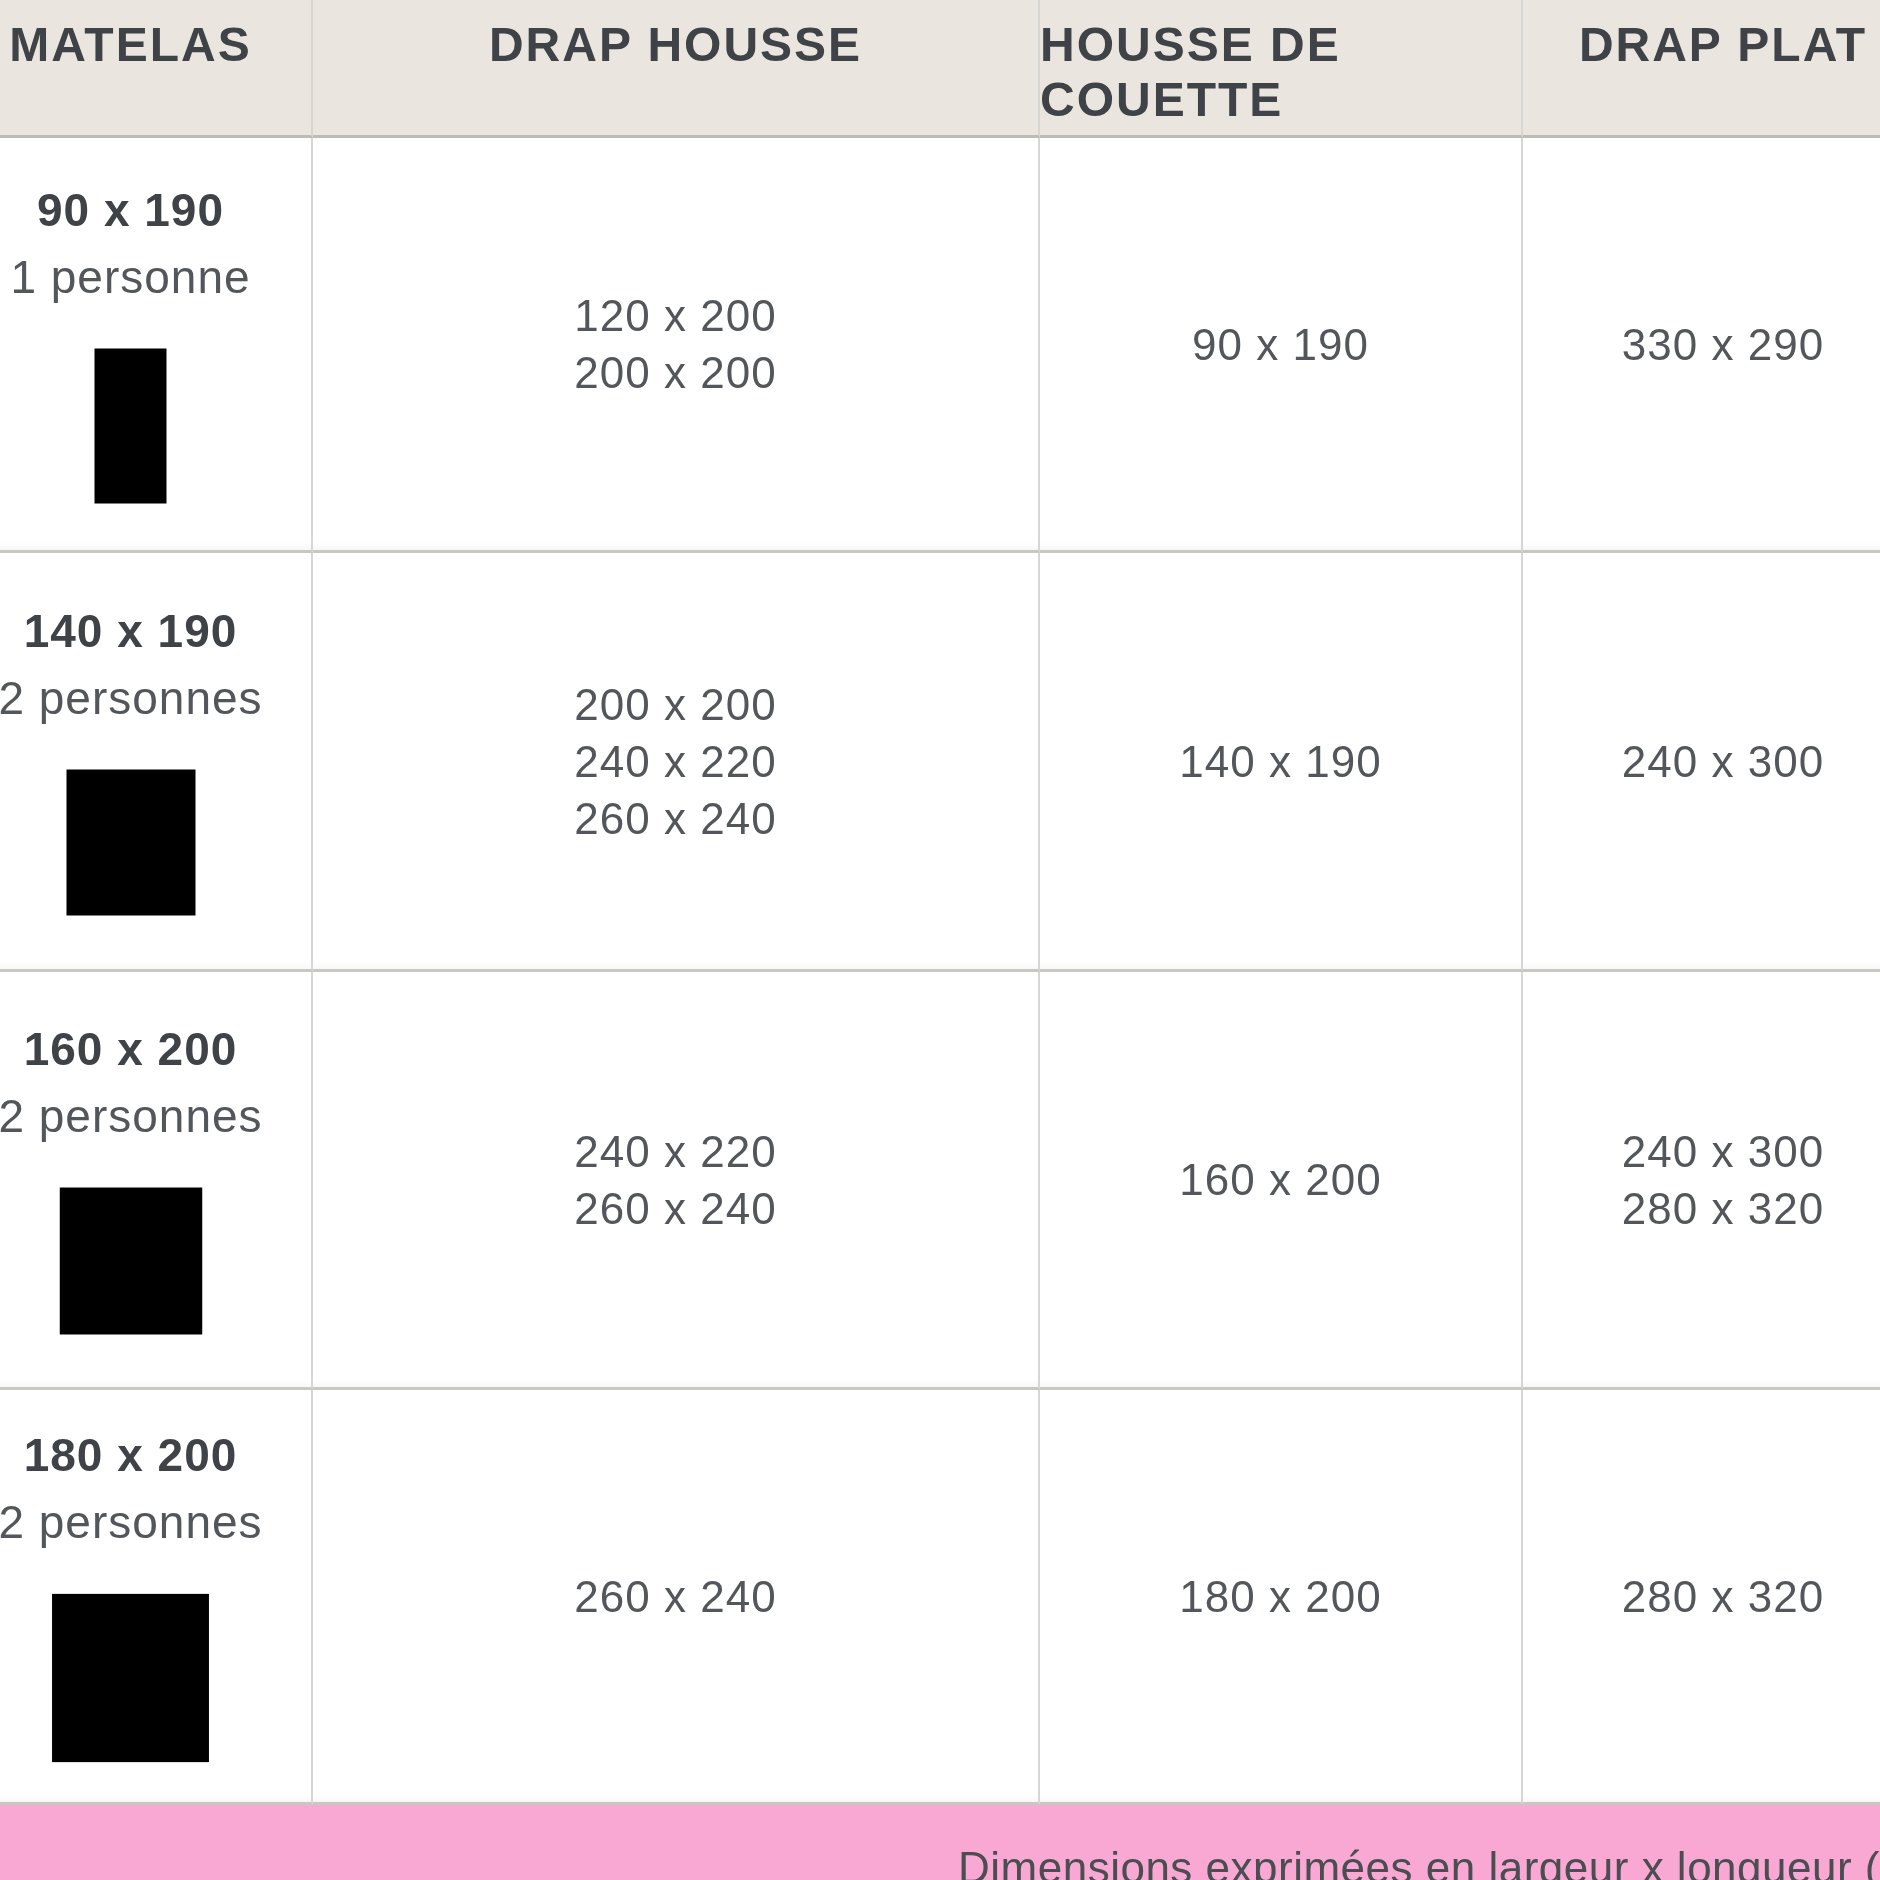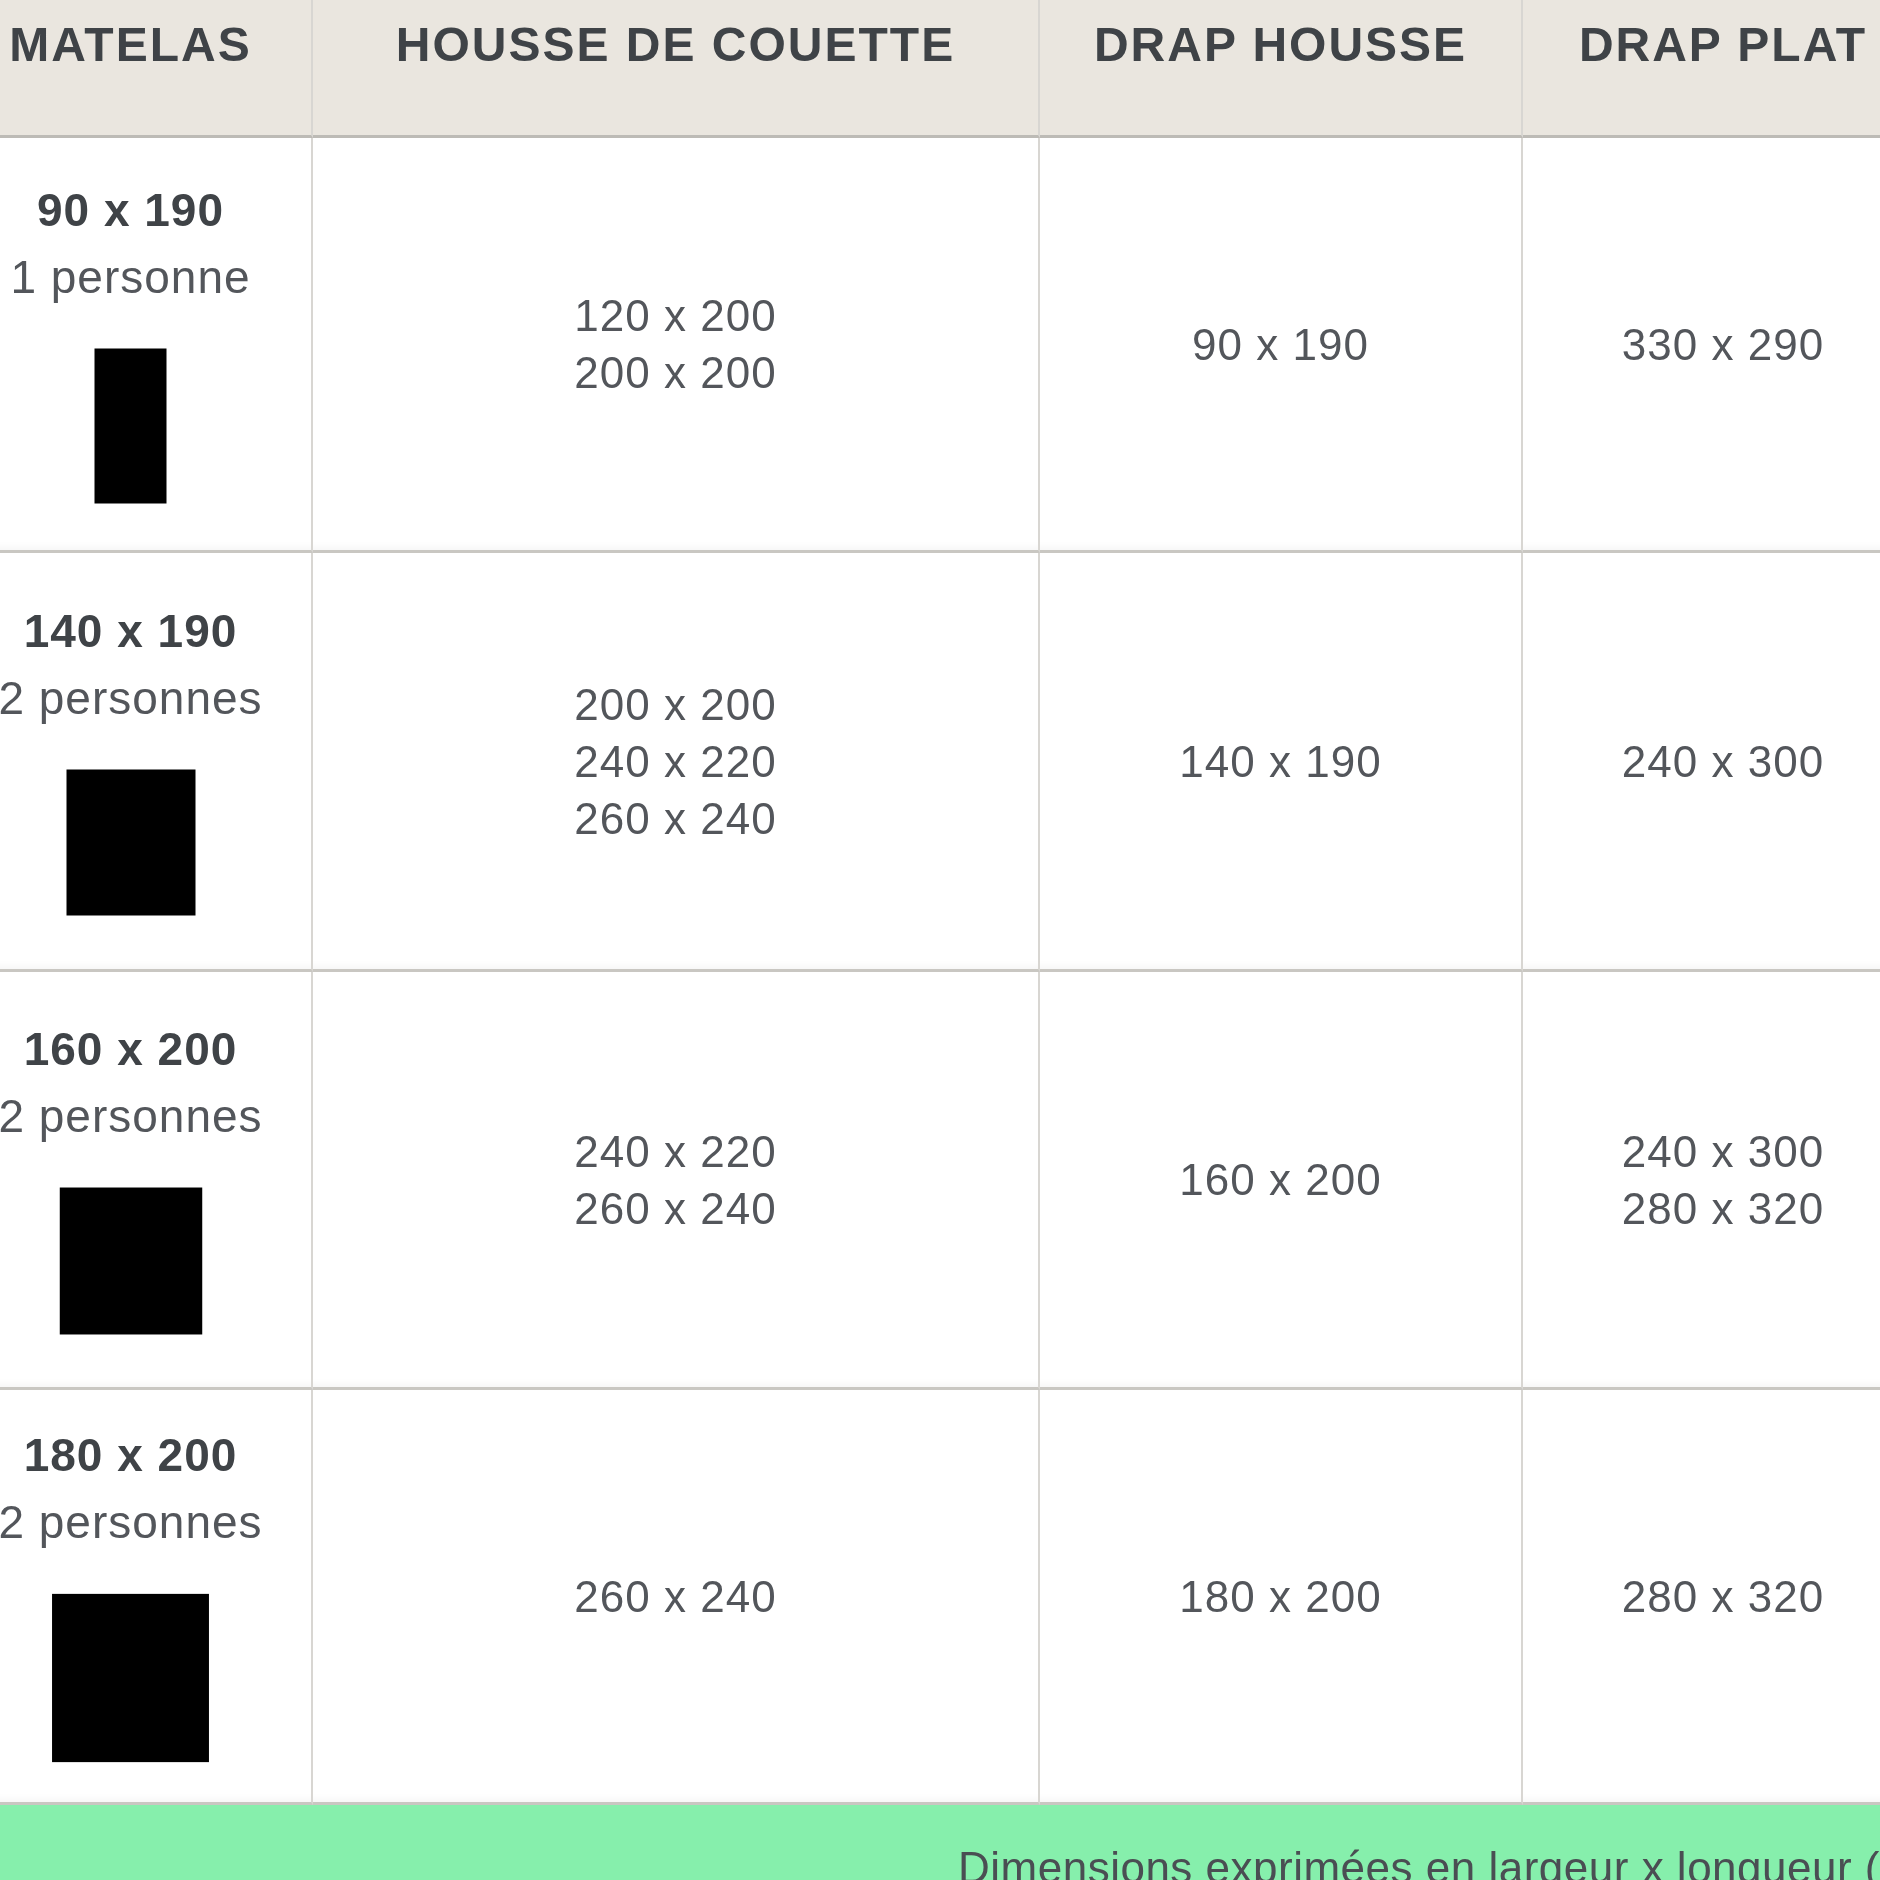--- a/index.html
+++ b/index.html
@@ -1,18 +1,18 @@
 <!DOCTYPE html>
 <html><head>
 <meta charset="utf-8">
 <style>
   html,body { margin:0; padding:0; background:#ffffff; }
   .canvas {
     position:relative; width:1880px; height:1880px;
-    overflow:hidden; background:#86efac;
+    overflow:hidden; background:#f9a8d4;
     font-family:"Liberation Sans", sans-serif;
   }
   .grid {
     position:absolute; left:-50px; top:0; width:1973px;
     display:grid;
     grid-template-columns:363px 727px 483px 400px;
     grid-template-rows:138px 415px 419px 418px 415px;
     background:#ffffff;
   }
   .cell {
@@ -94,22 +94,22 @@
       <circle class="stroke masked" cx="38.5" cy="38" r="15.5"></circle>
       <path class="stroke masked" d="M17.5,79 L17.5,68 C17.5,52 26,45 38.5,45 C51,45 59.5,52 59.5,68 L59.5,79 Z"></path>
       <rect class="stroke hollow" x="77" y="13" width="44" height="30"></rect>
       <circle class="stroke masked" cx="99" cy="38" r="15.5"></circle>
       <path class="stroke masked" d="M78,79 L78,68 C78,52 86.5,45 99,45 C111.5,45 120,52 120,68 L120,79 Z"></path>
     </symbol>
   </svg>
 
   <div class="grid" id="grid">
     <div class="cell th c1">MATELAS</div>
+    <div class="cell th c3">DRAP HOUSSE</div>
     <div class="cell th c2">HOUSSE DE COUETTE</div>
-    <div class="cell th c3">DRAP HOUSSE</div>
     <div class="cell th c4">DRAP PLAT</div>
 
     <div class="cell c1 mattress-cell row-0">
       <div class="m-size">90 x 190</div>
       <div class="m-cap">1 personne</div>
       <svg class="bed-icon">
           <use href="#single-bed"></use>
         </svg>
     </div>
     <div class="cell c2 val-cell row-0">

